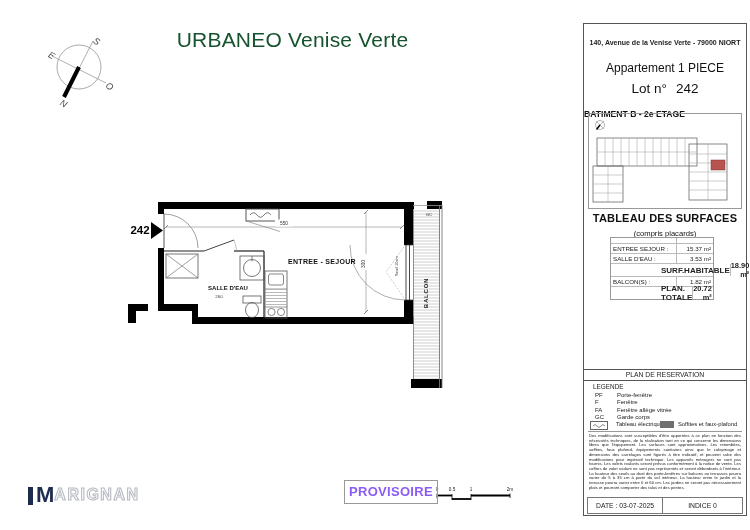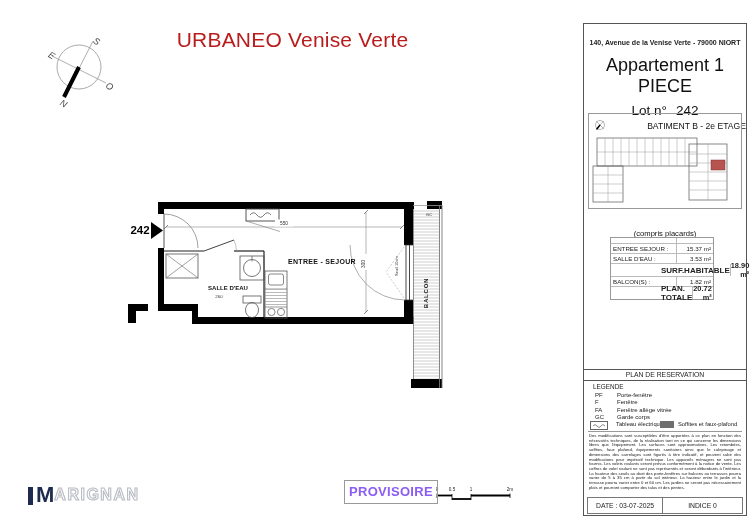--- a/index.html
+++ b/index.html
@@ -2,30 +2,30 @@
 <html><head>
 <meta charset="utf-8">
 <style>
   html,body{margin:0;padding:0;background:#fff;}
   #page{position:relative;width:750px;height:530px;background:#fff;overflow:hidden;
         font-family:"Liberation Sans",sans-serif;color:#111;}
   svg text{font-family:"Liberation Sans",sans-serif;}
 
   
   .main-title{position:absolute;left:140px;top:28px;width:305px;text-align:center;
-              font-size:21px;color:#b91c1c;letter-spacing:0.2px;}
+              font-size:21px;color:#14532d;letter-spacing:0.2px;}
 
   
   #panel{position:absolute;left:583px;top:23px;width:162px;height:491px;
          border:1px solid #555;background:#fff;font-size:8px;}
   .addr{margin-top:15px;text-align:center;font-size:7px;font-weight:600;color:#222;}
-  .apt{margin-top:9px;text-align:center;font-size:18px;color:#111;}
+  .apt{margin-top:15px;text-align:center;font-size:12px;color:#111;}
   .lot{margin-top:6px;text-align:center;font-size:13.5px;color:#111;}
   .lot .num{margin-left:9px;}
-  .bat{margin-top:3px;text-align:right;font-size:8.6px;font-weight:normal;}
+  .bat{margin-top:13px;text-align:left;font-size:8.6px;font-weight:bold;}
   .miniplan{position:absolute;left:4px;top:89px;width:152px;height:94px;border:1px solid #999;}
   .surf-title{position:absolute;top:188px;left:0;width:100%;text-align:center;
               font-weight:bold;font-size:11px;letter-spacing:0.2px;}
   .surf-sub{position:absolute;top:205px;left:0;width:100%;text-align:center;font-size:7.6px;}
   .surf-table{position:absolute;left:26px;top:213px;width:102px;border:1px solid #999;}
   .srow{display:flex;border-top:1px solid #bbb;align-items:center;}
   .srow:first-child{border-top:none;}
   .srow .lab{flex:1;padding-left:2px;font-size:6.2px;color:#222;}
   .srow .val{width:34px;text-align:right;padding-right:2px;border-left:1px solid #bbb;
              font-size:6.2px;color:#222;align-self:stretch;display:flex;align-items:center;justify-content:flex-end;}
@@ -259,20 +259,21 @@
             <line x1="4" y1="61" x2="34" y2="61"></line>
               <line x1="4" y1="70" x2="34" y2="70"></line>
             <line x1="4" y1="79" x2="34" y2="79"></line>
               <line x1="19" y1="52" x2="19" y2="88"></line>
           </g>
         </g>
         <rect x="122" y="46" width="14" height="10" fill="#b85450" stroke="#7e3230" stroke-width="0.5"></rect>
       </svg>
     </div>
 
+    <div class="surf-title">TABLEAU DES SURFACES</div>
     <div class="surf-sub">(compris placards)</div>
 
     <div class="surf-table">
       <div class="srow r0">
           <span class="lab"></span>
           <span class="val"></span>
         </div>
       <div class="srow rn">
         <span class="lab">ENTREE SEJOUR :</span>
         <span class="val">15.37 m²</span>

